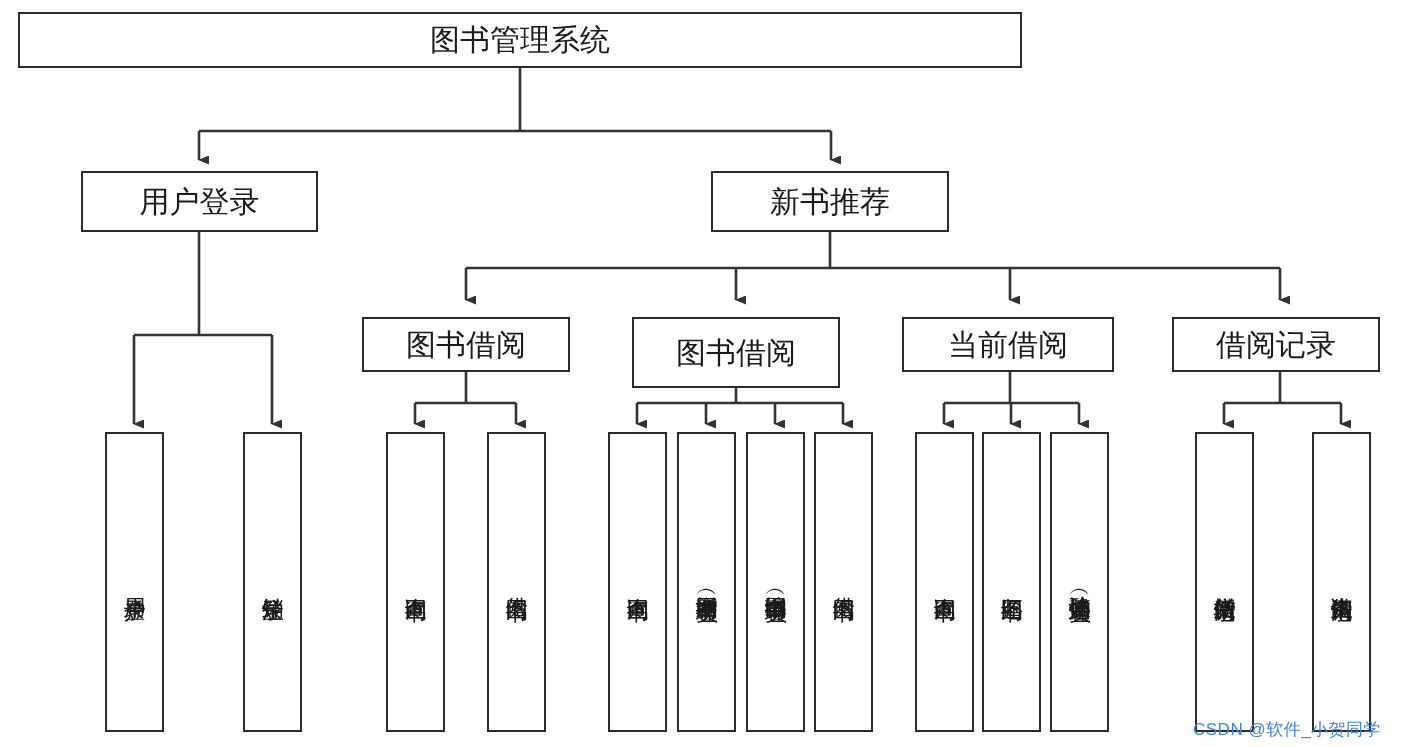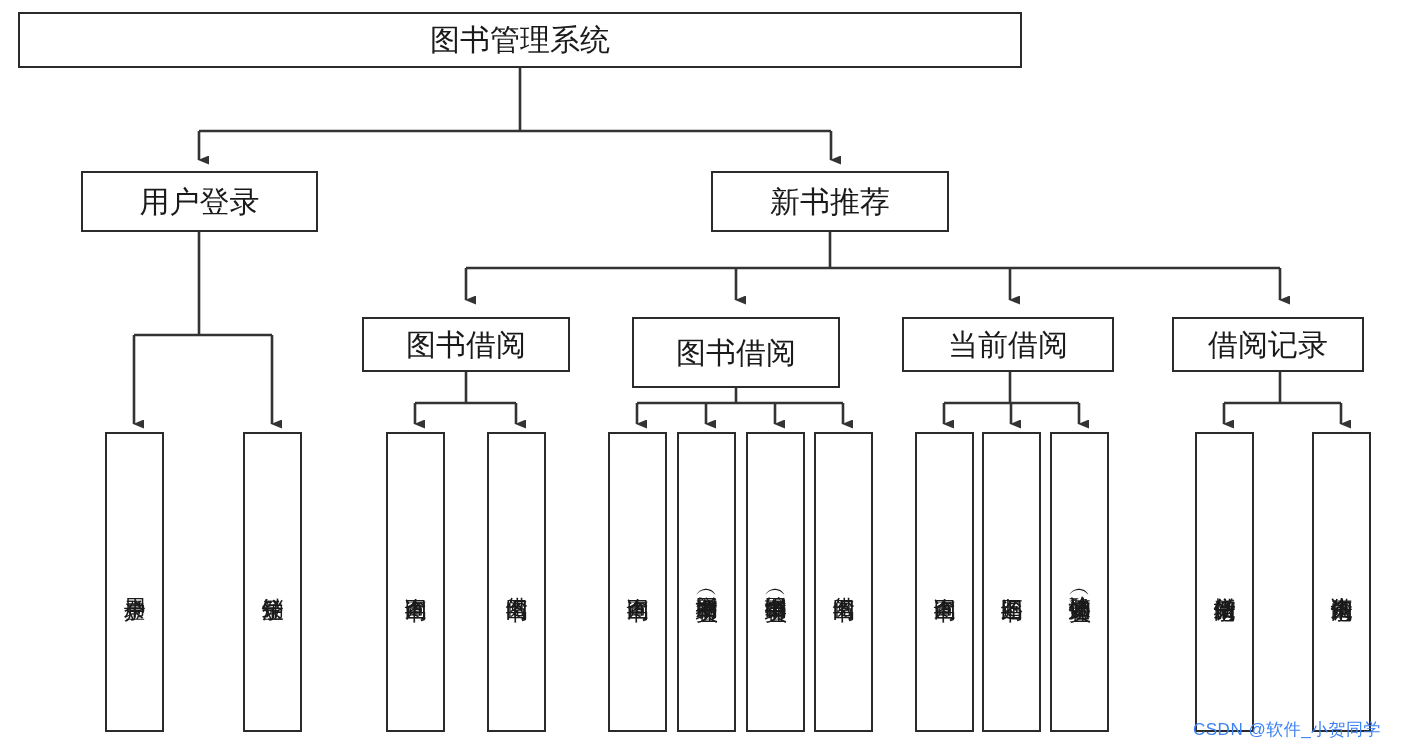--- a/index.html
+++ b/index.html
@@ -146,21 +146,21 @@
   </div>
 
   <div class="node-box horiz" style="left:632px; top:317px; width:208px; height:71px;">
     <span class="node-label">图书借阅</span>
   </div>
 
   <div class="node-box horiz" style="left:902px; top:317px; width:212px; height:55px;">
     <span class="node-label">当前借阅</span>
   </div>
 
-  <div class="node-box horiz" style="left:1172px; top:317px; width:192px; height:55px;">
+  <div class="node-box horiz" style="left:1172px; top:317px; width:208px; height:55px;">
     <span class="node-label">借阅记录</span>
   </div>
 
   <div class="node-box vert" style="left:105px; top:432px; width:59px; height:300px;">
     <span class="node-label">用户登录</span>
   </div>
 
   <div class="node-box vert" style="left:243px; top:432px; width:59px; height:300px;">
     <span class="node-label">注销登录</span>
   </div>

